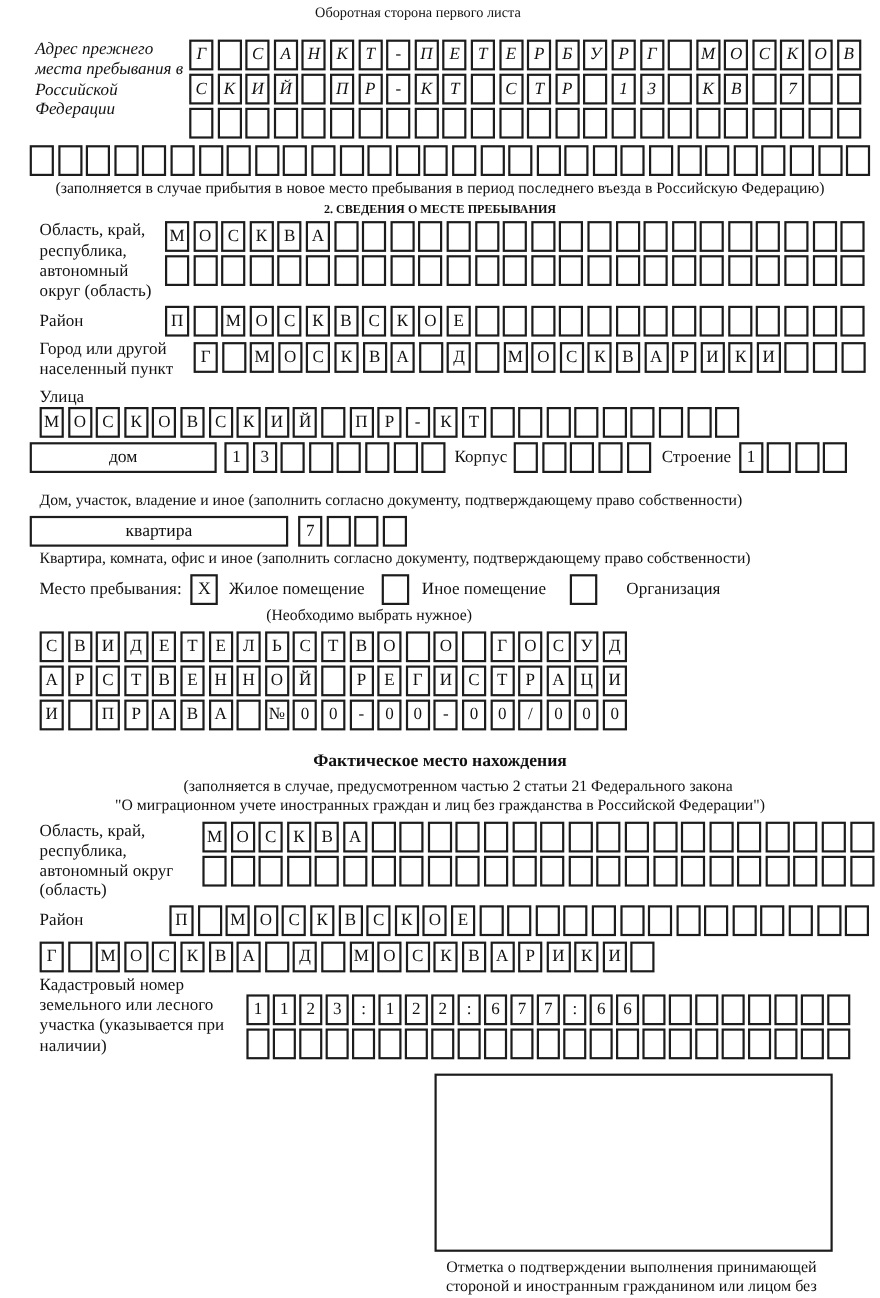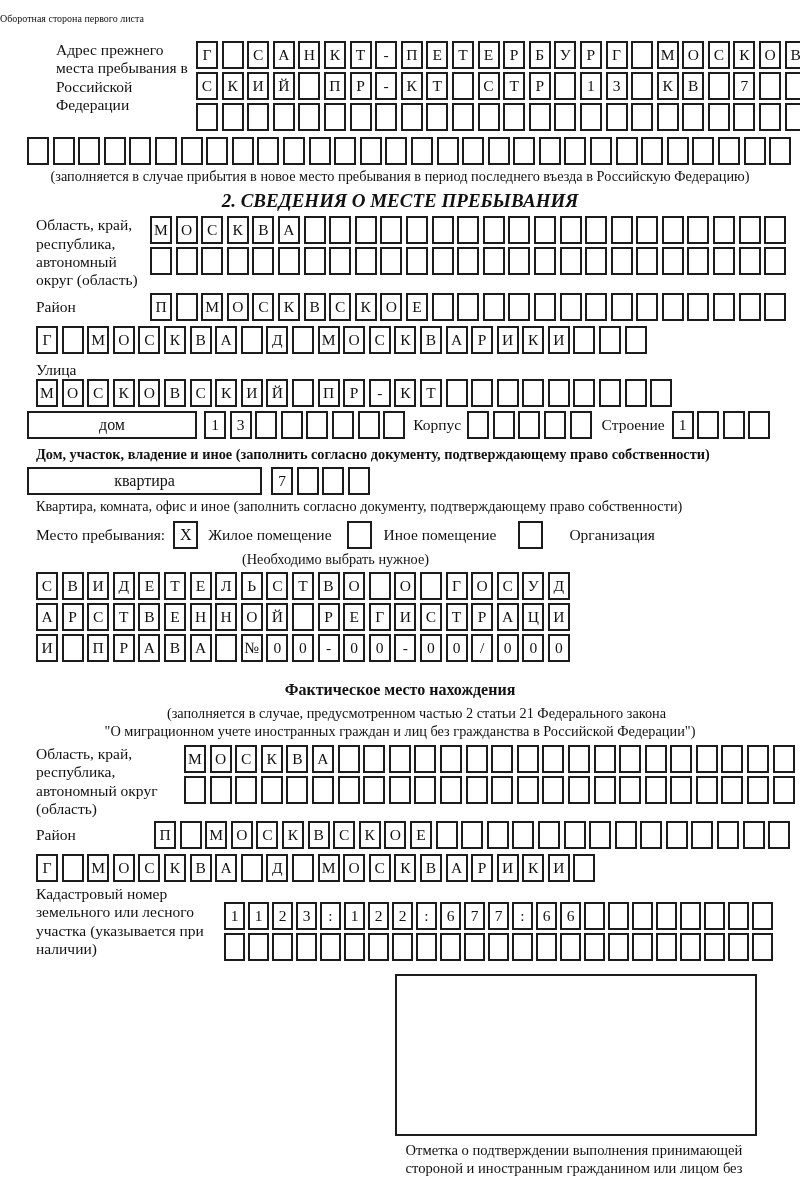--- a/index.html
+++ b/index.html
@@ -28,23 +28,23 @@
   .h-bold{font-weight:bold;}
   .chk{
     flex:none;width:25px;height:28px;box-sizing:border-box;border:2px solid #1c1c1c;
     display:flex;align-items:center;justify-content:center;font-size:16px;
   }
   .stamp-box{border:2px solid #1c1c1c;box-sizing:border-box;background:#fff;}
 </style>
 </head>
 <body>
 
-<div style="text-align:left;padding:13px 40px 0 0;font-size:10px;">Оборотная сторона первого листа</div>
-
-<div class="row" style="margin:17px 0 0 56px;">
+<div style="text-align:center;padding:3px 40px 0 0;font-size:13px;">Оборотная сторона первого листа</div>
+
+<div class="row" style="margin:17px 0 0 32px;font-style:italic;">
   <div class="lbl" style="width:140px;">Адрес прежнего места пребывания в Российской Федерации</div>
   <div class="stack">
     <div class="cells">
         <span class="cell">Г</span>
         <span class="cell"></span>
         <span class="cell">С</span>
         <span class="cell">А</span>
         <span class="cell">Н</span>
         <span class="cell">К</span>
         <span class="cell">Т</span>
@@ -147,21 +147,21 @@
     <span class="cell"></span>
     <span class="cell"></span>
     <span class="cell"></span>
     <span class="cell"></span>
     <span class="cell"></span>
     <span class="cell"></span>
     <span class="cell"></span>
   </div>
 <div class="note center" style="margin-top:3px;">(заполняется в случае прибытия в новое место пребывания в период последнего въезда в Российскую Федерацию)</div>
 
-<div class="center h-bold" style="margin-top:5px;font-size:19px;font-style:italic;">2. СВЕДЕНИЯ О МЕСТЕ ПРЕБЫВАНИЯ</div>
+<div class="center h-bold" style="margin-top:5px;font-size:11px;">2. СВЕДЕНИЯ О МЕСТЕ ПРЕБЫВАНИЯ</div>
 
 <div class="row" style="margin:4px 0 0 36px;">
   <div class="lbl" style="width:114px;">Область, край, республика, автономный округ (область)</div>
   <div class="stack">
     <div class="cells">
         <span class="cell">М</span>
         <span class="cell">О</span>
         <span class="cell">С</span>
         <span class="cell">К</span>
         <span class="cell">В</span>
@@ -241,20 +241,21 @@
       <span class="cell"></span>
       <span class="cell"></span>
       <span class="cell"></span>
       <span class="cell"></span>
       <span class="cell"></span>
       <span class="cell"></span>
     </div>
 </div>
 
 <div class="row" style="margin:3px 0 0 36px;">
+  <div class="lbl" style="width:140px;">Город или другой населенный пункт</div>
   <div class="cells" style="margin-top:2px;">
       <span class="cell">Г</span>
       <span class="cell"></span>
       <span class="cell">М</span>
       <span class="cell">О</span>
       <span class="cell">С</span>
       <span class="cell">К</span>
       <span class="cell">В</span>
       <span class="cell">А</span>
       <span class="cell"></span>
@@ -328,21 +329,21 @@
       <span class="cell"></span>
     </div>
   <div class="lbl" style="margin-left:10px;">Строение</div>
   <div class="cells" style="margin-left:7px;">
       <span class="cell">1</span>
       <span class="cell"></span>
       <span class="cell"></span>
       <span class="cell"></span>
     </div>
 </div>
-<div class="note" style="margin:7px 0 0 36px;font-weight:bold;">Дом, участок, владение и иное (заполнить согласно документу, подтверждающему право собственности)</div>
+<div class="note" style="margin:17px 0 0 36px;">Дом, участок, владение и иное (заполнить согласно документу, подтверждающему право собственности)</div>
 
 <div class="row" style="margin:4px 0 0 27px;align-items:center;">
   <div class="widebox" style="width:235px;">квартира</div>
   <div class="cells" style="margin-left:9px;">
       <span class="cell">7</span>
       <span class="cell"></span>
       <span class="cell"></span>
       <span class="cell"></span>
     </div>
 </div>

